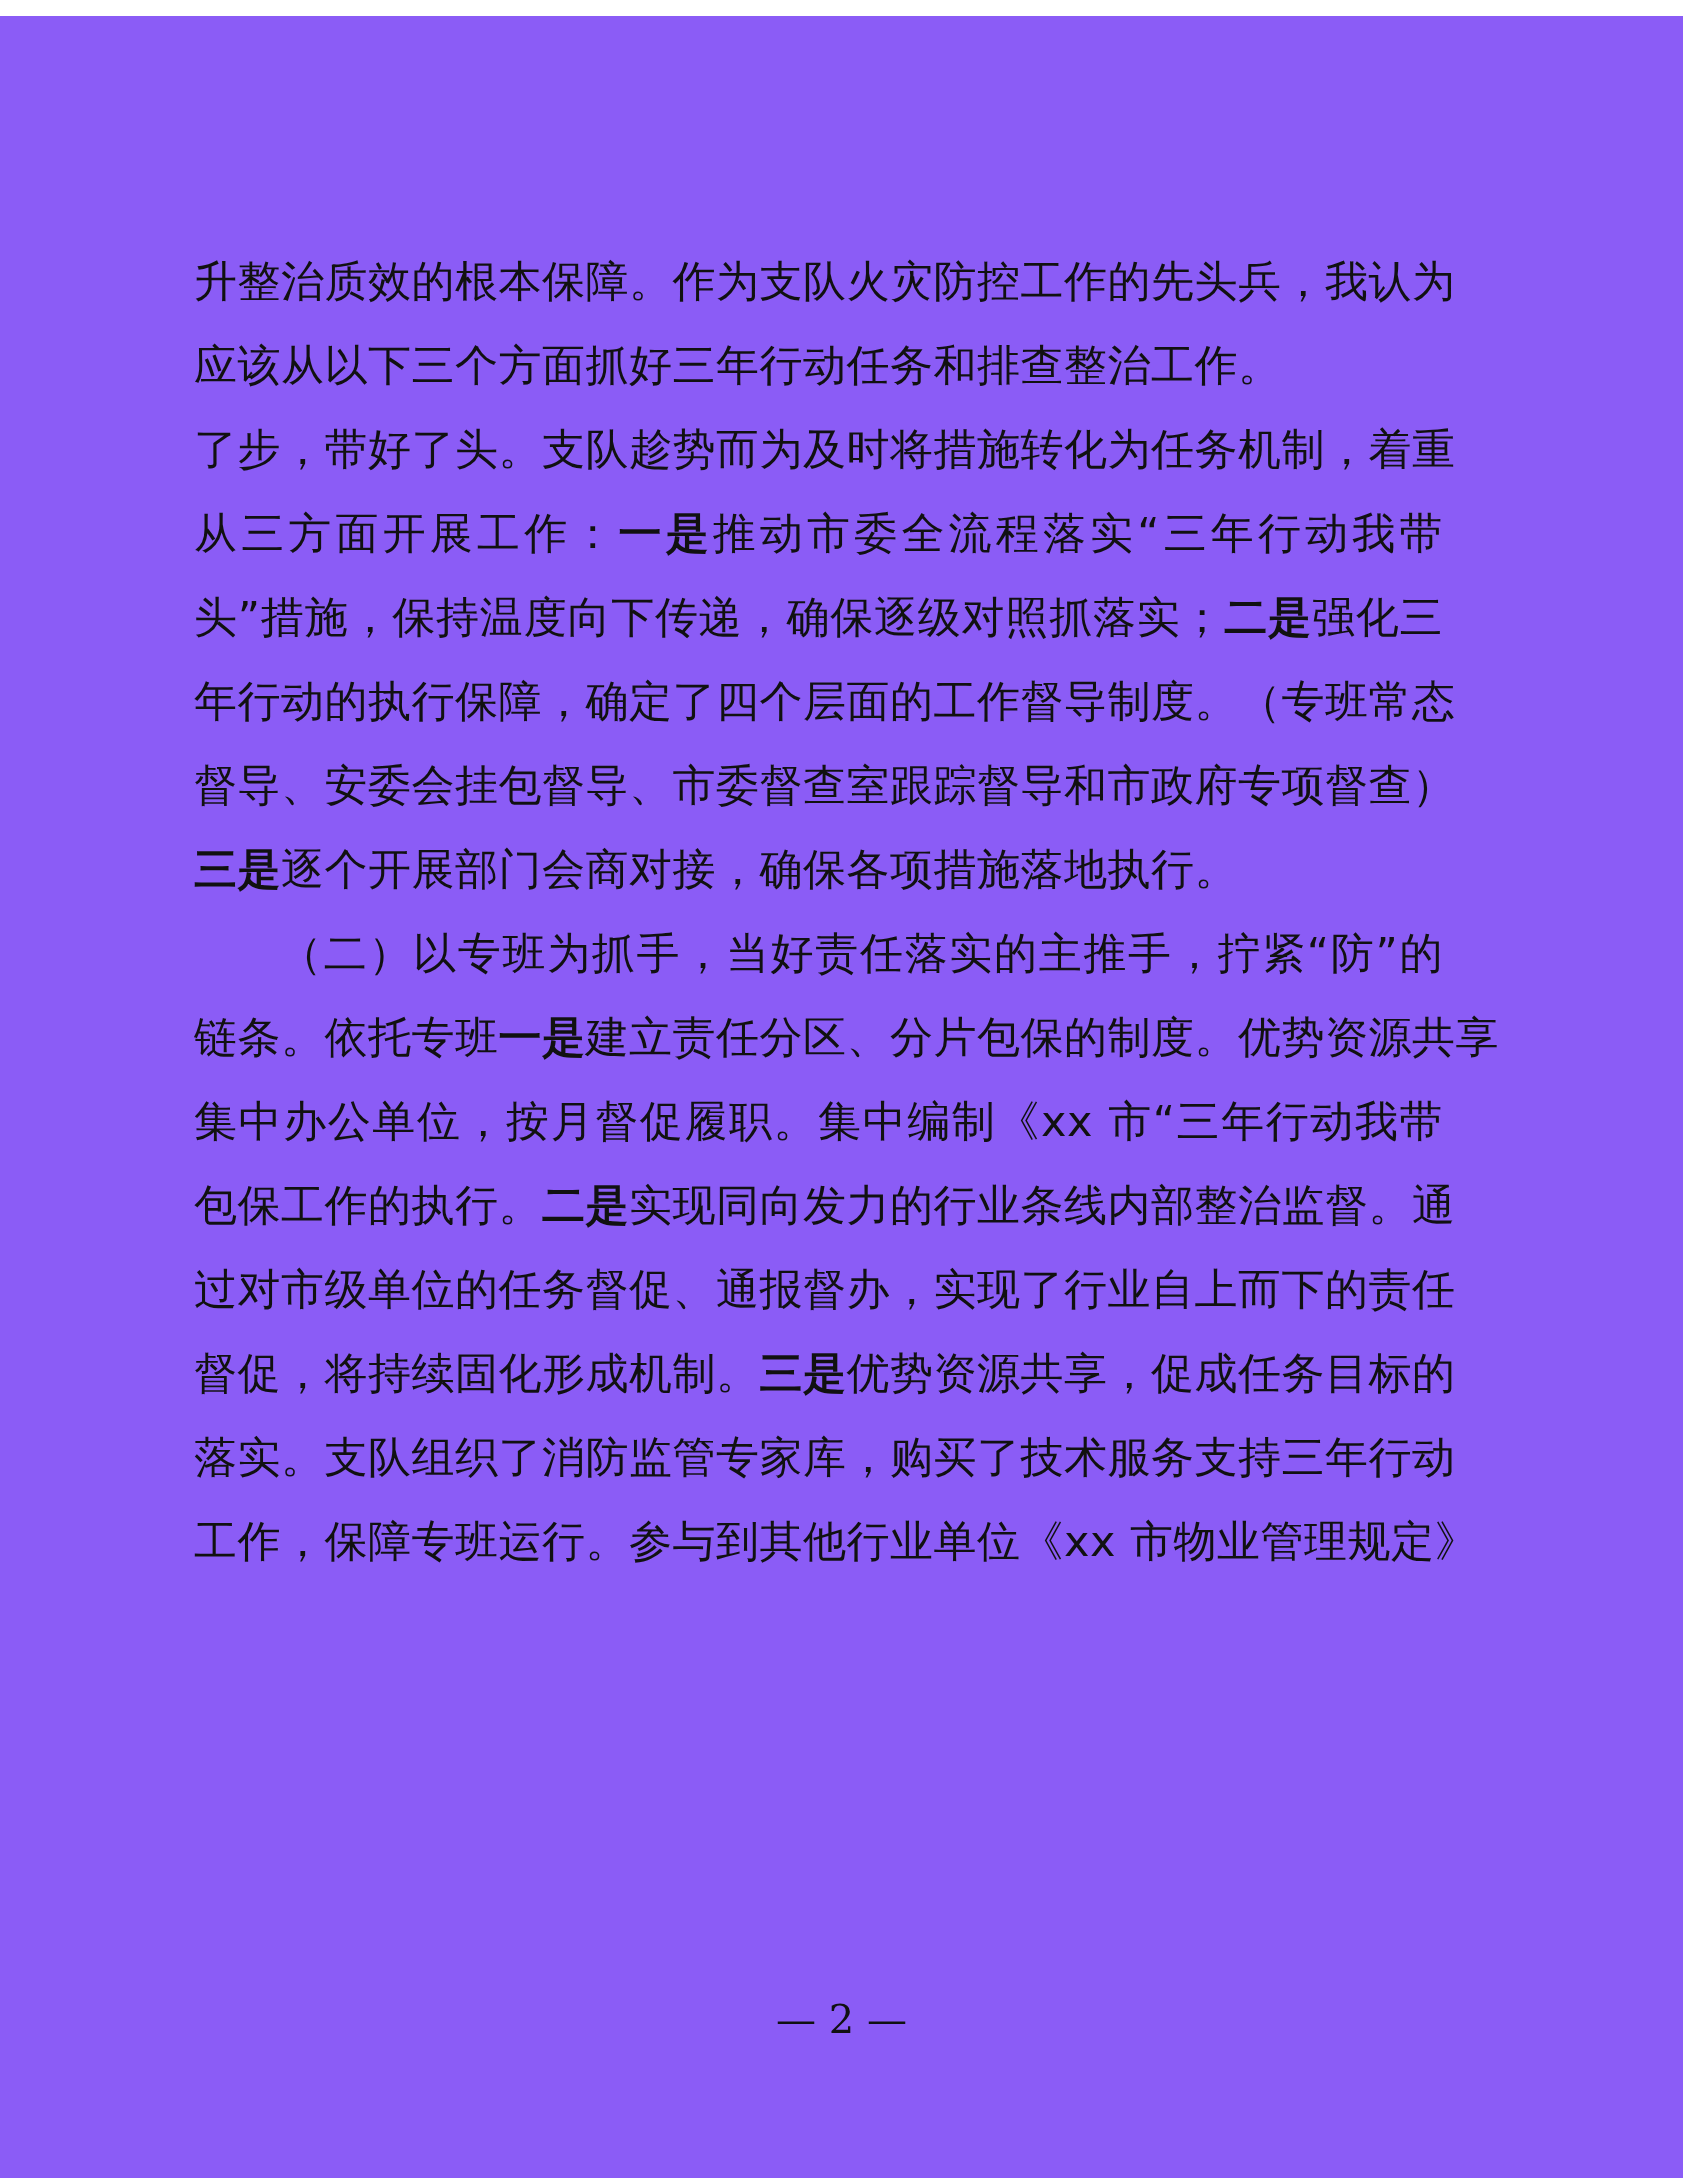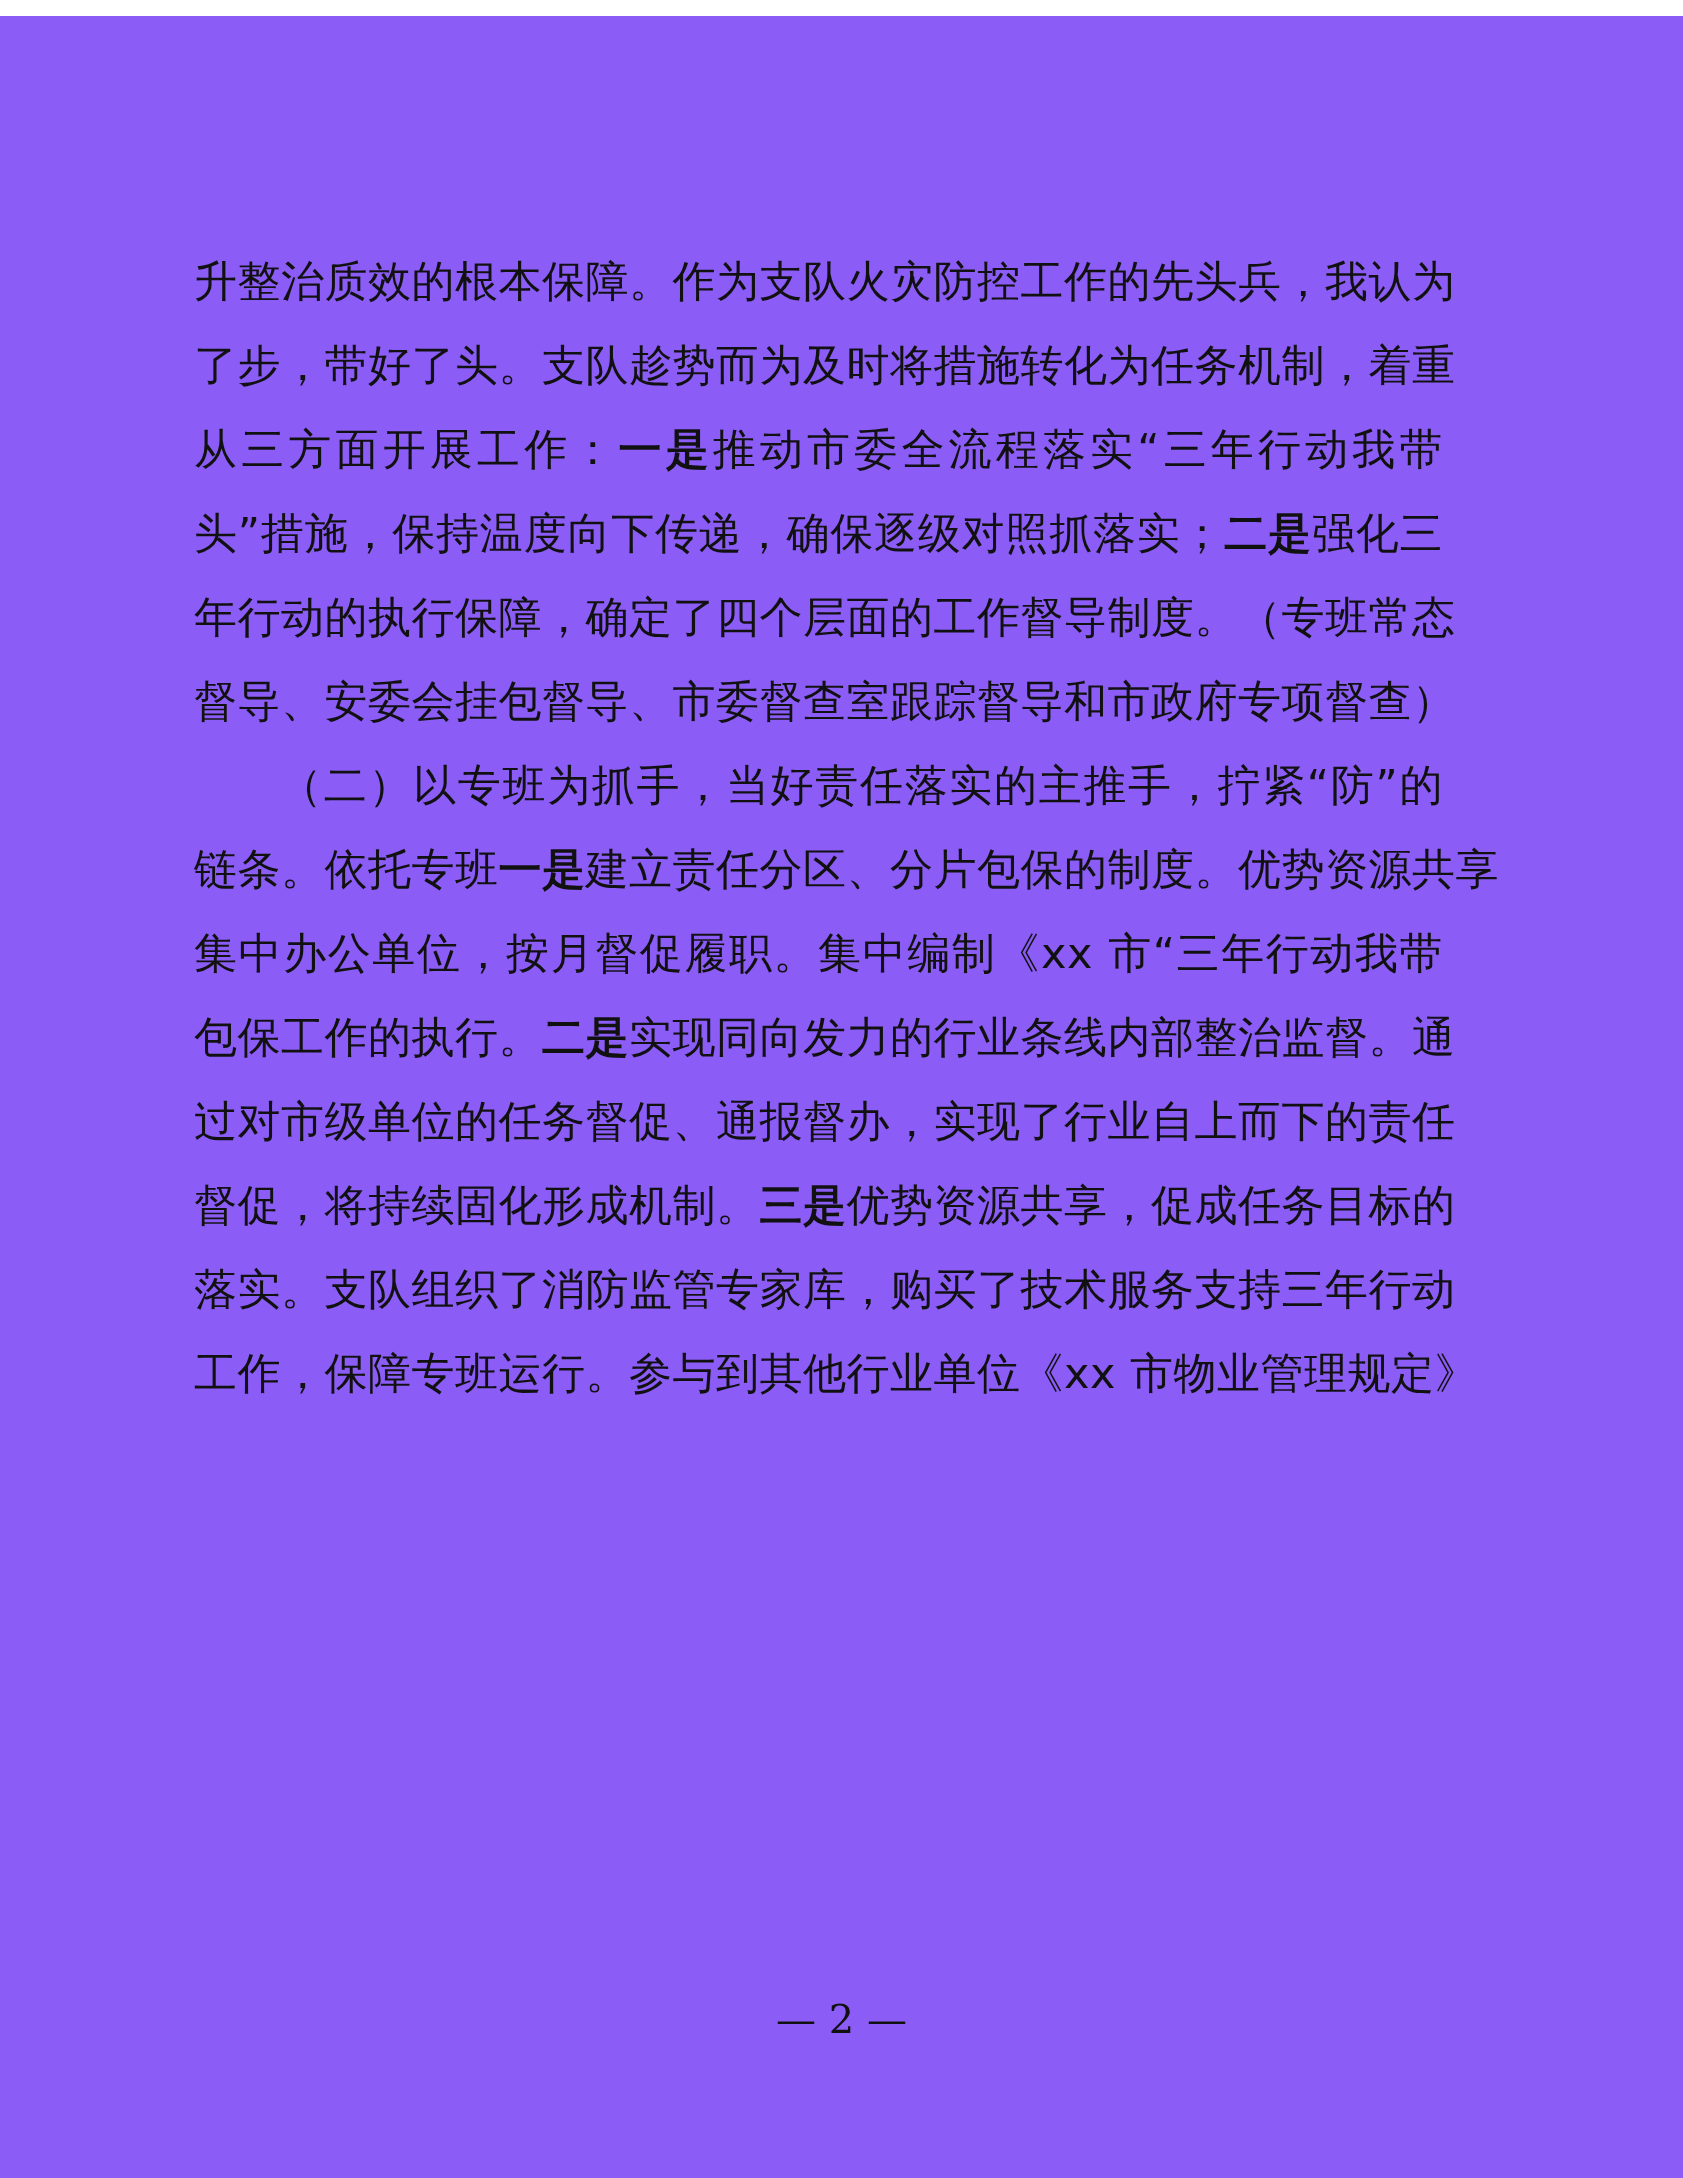--- a/index.html
+++ b/index.html
@@ -31,25 +31,27 @@
       font-size: 40px;
       color: #111111;
     }
   </style>
 </head>
 <body>
 
 <div class="page">
   <div class="body-text" id="body-text">
       <span class="line"><span>升整治质效的根本保障。作为支队火灾防控工作的先头兵，我认为</span></span>
+      <span class="line last"><span>应该从以下三个方面抓好三年行动任务和排查整治工作。</span></span>
       <span class="line"><span>了步，带好了头。支队趁势而为及时将措施转化为任务机制，着重</span></span>
       <span class="line"><span>从三方面开展工作：</span><span class="b">一是</span><span>推动市委全流程落实“三年行动我带</span></span>
       <span class="line"><span>头”措施，保持温度向下传递，确保逐级对照抓落实；</span><span class="b">二是</span><span>强化三</span></span>
       <span class="line"><span>年行动的执行保障，确定了四个层面的工作督导制度。（专班常态</span></span>
       <span class="line"><span>督导、安委会挂包督导、市委督查室跟踪督导和市政府专项督查）</span></span>
+      <span class="line last"><span class="b">三是</span><span>逐个开展部门会商对接，确保各项措施落地执行。</span></span>
       <span class="line indent"><span>（二）以专班为抓手，当好责任落实的主推手，拧紧“防”的</span></span>
       <span class="line"><span>链条。依托专班</span><span class="b">一是</span><span>建立责任分区、分片包保的制度。优势资源共享</span></span>
       <span class="line"><span>集中办公单位，按月督促履职。集中编制《xx 市“三年行动我带</span></span>
       <span class="line"><span>包保工作的执行。</span><span class="b">二是</span><span>实现同向发力的行业条线内部整治监督。通</span></span>
       <span class="line"><span>过对市级单位的任务督促、通报督办，实现了行业自上而下的责任</span></span>
       <span class="line"><span>督促，将持续固化形成机制。</span><span class="b">三是</span><span>优势资源共享，促成任务目标的</span></span>
       <span class="line"><span>落实。支队组织了消防监管专家库，购买了技术服务支持三年行动</span></span>
       <span class="line"><span>工作，保障专班运行。参与到其他行业单位《xx 市物业管理规定》</span></span>
     </div>
   <div class="footer">— 2 —</div>

